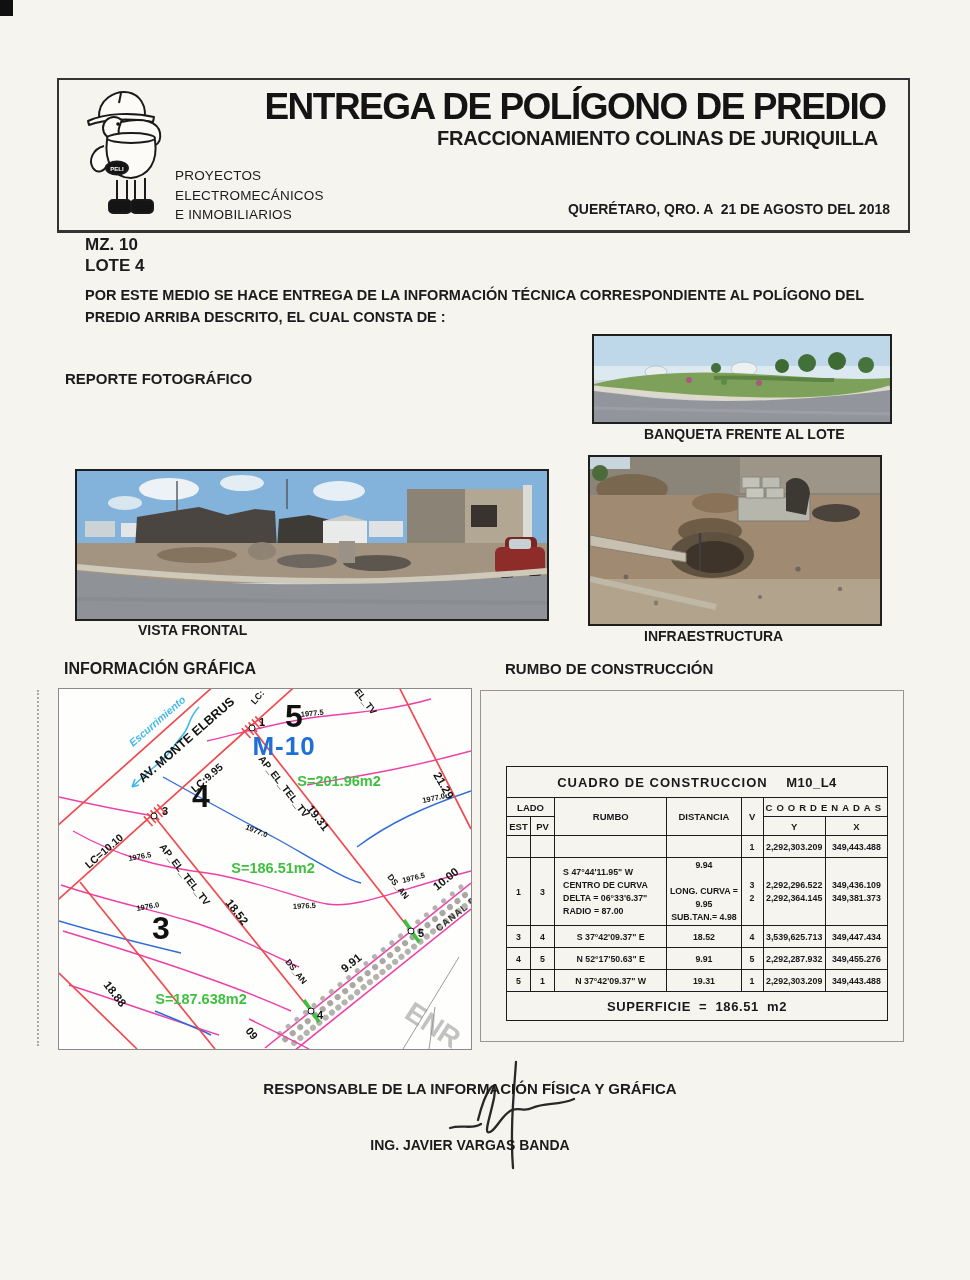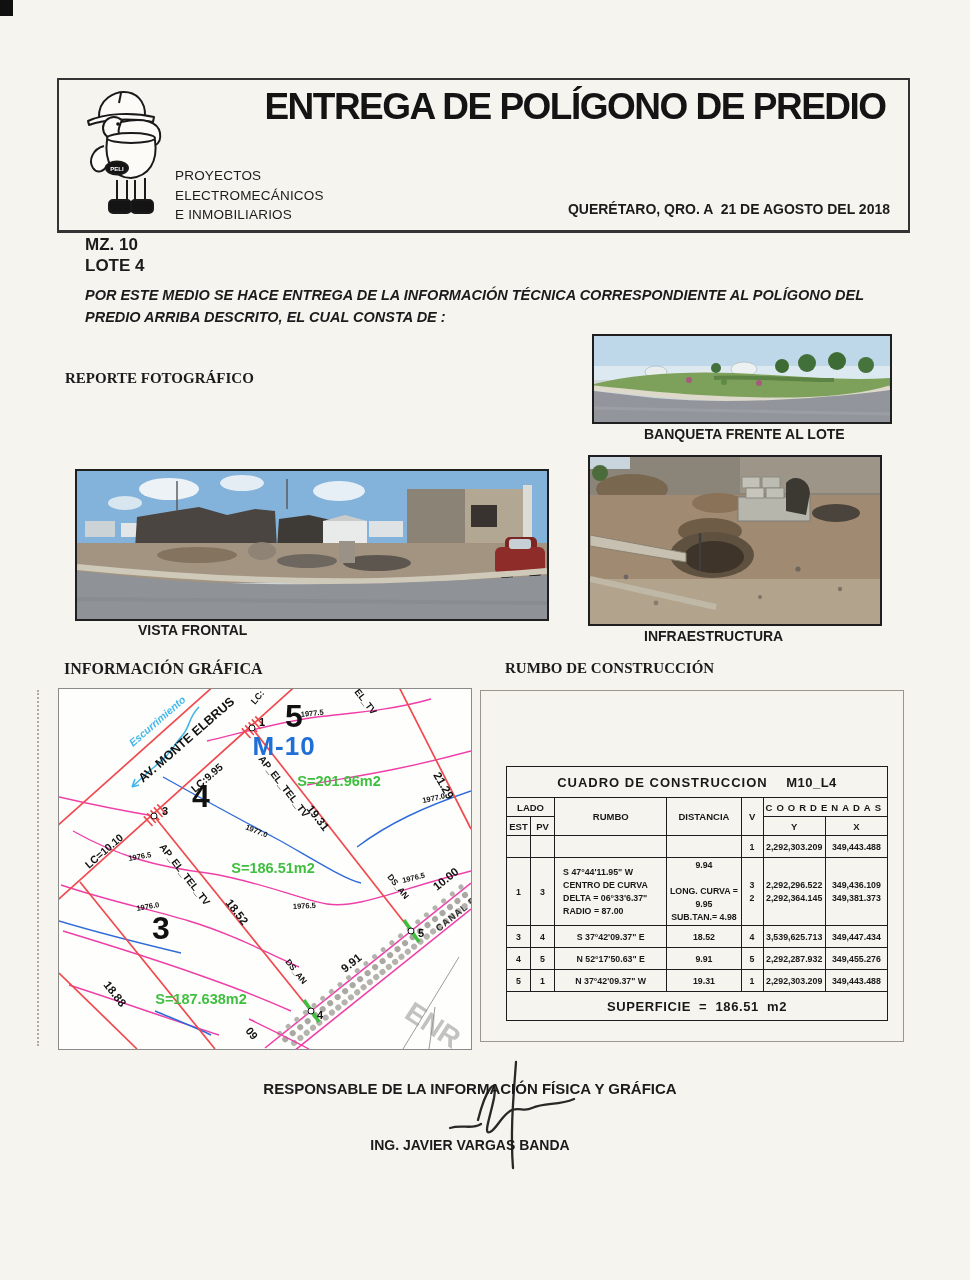--- a/index.html
+++ b/index.html
@@ -6,22 +6,22 @@
   body{width:970px;height:1280px;background:#e9e7e2;font-family:"Liberation Sans",sans-serif;}
   #page{position:relative;width:970px;height:1280px;background:#f6f4ef;overflow:hidden;color:#1b1b1b;}
   .abs{position:absolute;}
   
   .header-box{left:57px;top:78px;width:849px;height:150px;border:2px solid #343434;border-bottom-width:3px;}
   .doc-title{left:240px;top:86px;width:670px;text-align:center;font-size:37px;font-weight:700;letter-spacing:-1.5px;color:#141414;}
   .doc-subtitle{left:420px;top:127px;width:475px;text-align:center;font-size:20px;font-weight:700;letter-spacing:-0.3px;}
   .company{left:175px;top:166px;font-size:13.5px;font-weight:500;line-height:1.45;letter-spacing:.2px;}
   .date-line{left:560px;top:201px;width:330px;text-align:right;font-size:14px;font-weight:600;white-space:pre;}
   .mz{left:85px;top:234px;font-size:17px;font-weight:700;line-height:1.25;}
-  .intro{left:85px;top:285px;width:800px;font-size:14.5px;font-weight:600;line-height:1.5;font-style:italic;}
-  .section-h{font-size:15px;font-weight:700;font-family:Liberation Serif, serif;}
+  .intro{left:85px;top:285px;width:800px;font-size:14.5px;font-weight:600;line-height:1.5;}
+  .section-h{font-size:15px;font-weight:700;}
   .photo{border:2px solid #1f1f1f;background:#cfd6da;}
   .caption{font-size:14px;font-weight:600;padding-left:40px;}
   
   .map-panel{left:58px;top:688px;width:412px;height:360px;background:#fefefc;border:1px solid #8a8a8a;}
   .binding-dots{left:37px;top:690px;height:356px;width:0;border-left:2px dotted #969288;opacity:.75;}
   
   .cuadro-outer{left:480px;top:690px;width:422px;height:350px;border:1.5px solid #9a968e;}
   table.cuadro{position:absolute;left:506px;top:766px;width:382px;border-collapse:collapse;table-layout:fixed;border-radius:20px;}
   table.cuadro td,table.cuadro th{border:1.6px solid #1d1d1d;padding:1px 2px;font-size:8.8px;font-weight:600;color:#181818;text-align:center;vertical-align:middle;}
   .t-title{height:28px;font-size:13px !important;font-weight:800 !important;letter-spacing:1px;}
@@ -59,20 +59,21 @@
         <path d="M44,92 L44,114 M54,92 L54,114 M62,92 L62,114 M72,90 L72,114" fill="none"></path>
         <rect x="36" y="112" width="22" height="13" rx="4" fill="#141414"></rect>
         <rect x="58" y="112" width="22" height="13" rx="4" fill="#141414"></rect>
         <ellipse cx="44" cy="80" rx="11" ry="6.5" fill="#141414"></ellipse>
       </g>
       <circle cx="45" cy="36" r="1.8" fill="#111"></circle>
       <text x="44" y="83" text-anchor="middle" font-size="6" font-weight="bold" fill="#ffffff">PELI</text>
     </svg>
   </div>
   <div class="abs doc-title">ENTREGA DE POLÍGONO DE PREDIO</div>
+  <div class="abs doc-subtitle">FRACCIONAMIENTO COLINAS DE JURIQUILLA</div>
   <div class="abs company">
     <div>PROYECTOS</div>
     <div>ELECTROMECÁNICOS</div>
     <div>E INMOBILIARIOS</div>
   </div>
   <div class="abs date-line">QUERÉTARO, QRO. A  21 DE AGOSTO DEL 2018</div>
 
   <div class="abs mz">
     <div>MZ. 10</div>
     <div>LOTE 4</div>

